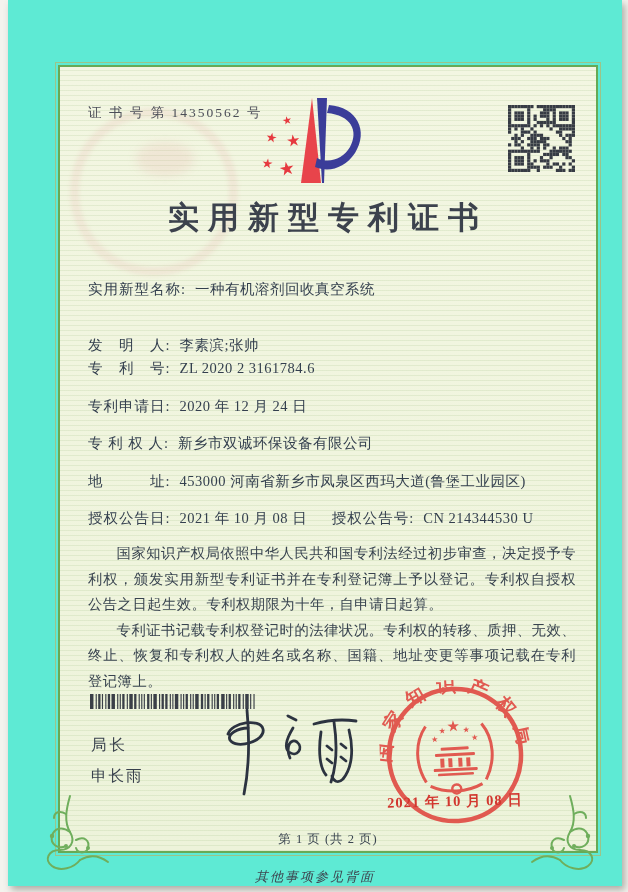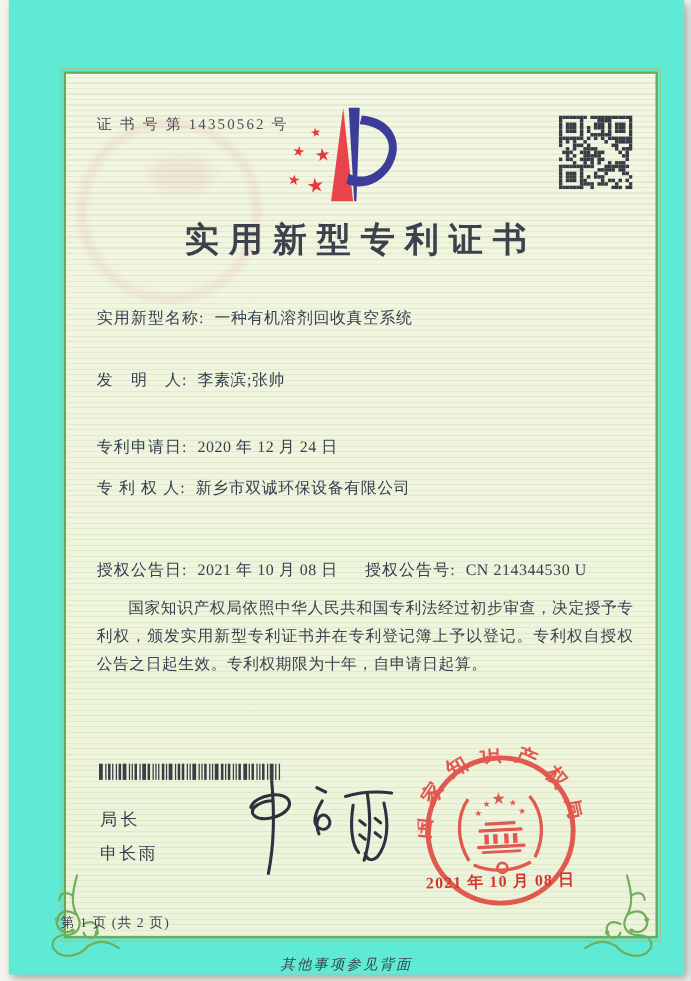--- a/index.html
+++ b/index.html
@@ -74,21 +74,21 @@
   }
   .signature{position:absolute;left:182px;top:702px;width:172px;height:100px;}
   .signature .sr{position:absolute;opacity:0;font-size:2px;}
   .seal{position:absolute;left:372px;top:680px;width:150px;height:150px;transform:rotate(-3deg);opacity:.88;}
   .seal-date{
     position:absolute;left:372px;top:792px;width:150px;text-align:center;
     font-size:14.5px;color:#d2372f;letter-spacing:1px;transform:rotate(-1.5deg);
     font-weight:bold;
   }
   .page-number{
-    position:absolute;left:47px;top:831px;width:546px;
+    position:absolute;left:47px;top:831px;width:546px;text-align:center;
     font-size:12.5px;color:#3a4550;letter-spacing:1px;
   }
   .back-note{
     position:absolute;left:0;top:868px;width:614px;text-align:center;
     font-size:13px;color:#3d4650;letter-spacing:2px;font-style:italic;
   }
 </style>
 </head>
 <body>
 
@@ -388,38 +388,45 @@
     </svg>
 
   <div class="title">实用新型专利证书</div>
 
   <div class="field-row" style="top:280px">
     <span class="lbl">实用新型名称:</span><span class="val">一种有机溶剂回收真空系统</span>
   </div>
   <div class="field-row" style="top:336px">
     <span class="lbl">发　明　人:</span><span class="val">李素滨;张帅</span>
   </div>
+  <div class="field-row" style="top:359px">
+    <span class="lbl">专　利　号:</span><span class="val">ZL 2020 2 3161784.6</span>
+  </div>
   <div class="field-row" style="top:397px">
     <span class="lbl">专利申请日:</span><span class="val">2020 年 12 月 24 日</span>
   </div>
   <div class="field-row" style="top:434px">
     <span class="lbl">专 利 权 人:</span><span class="val">新乡市双诚环保设备有限公司</span>
+  </div>
+  <div class="field-row" style="top:472px">
+    <span class="lbl">地　　　址:</span><span class="val">453000 河南省新乡市凤泉区西玛大道(鲁堡工业园区)</span>
   </div>
 
   <div class="field-row" style="top:509px">
     <span class="grant-pair">
       <span class="lbl">授权公告日:</span><span class="val">2021 年 10 月 08 日</span>
     </span>
     <span class="grant-pair second">
       <span class="lbl">授权公告号:</span><span class="val">CN 214344530 U</span>
     </span>
   </div>
 
   <div class="body-text">
     <p>国家知识产权局依照中华人民共和国专利法经过初步审查，决定授予专利权，颁发实用新型专利证书并在专利登记簿上予以登记。专利权自授权公告之日起生效。专利权期限为十年，自申请日起算。</p>
+    <p>专利证书记载专利权登记时的法律状况。专利权的转移、质押、无效、终止、恢复和专利权人的姓名或名称、国籍、地址变更等事项记载在专利登记簿上。</p>
   </div>
 
   <svg class="barcode" viewBox="0 0 168 15" id="barcode-svg">
       <rect x="0" y="0" width="3.4499999999999997" height="15" fill="#3a3f47"></rect>
       <rect x="5.65" y="0" width="1.15" height="15" fill="#3a3f47"></rect>
       <rect x="8.2" y="0" width="2.3" height="15" fill="#3a3f47"></rect>
       <rect x="11.899999999999999" y="0" width="1.15" height="15" fill="#3a3f47"></rect>
       <rect x="15.249999999999998" y="0" width="1.15" height="15" fill="#3a3f47"></rect>
       <rect x="17.799999999999997" y="0" width="2.3" height="15" fill="#3a3f47"></rect>
       <rect x="21.499999999999996" y="0" width="3.4499999999999997" height="15" fill="#3a3f47"></rect>

